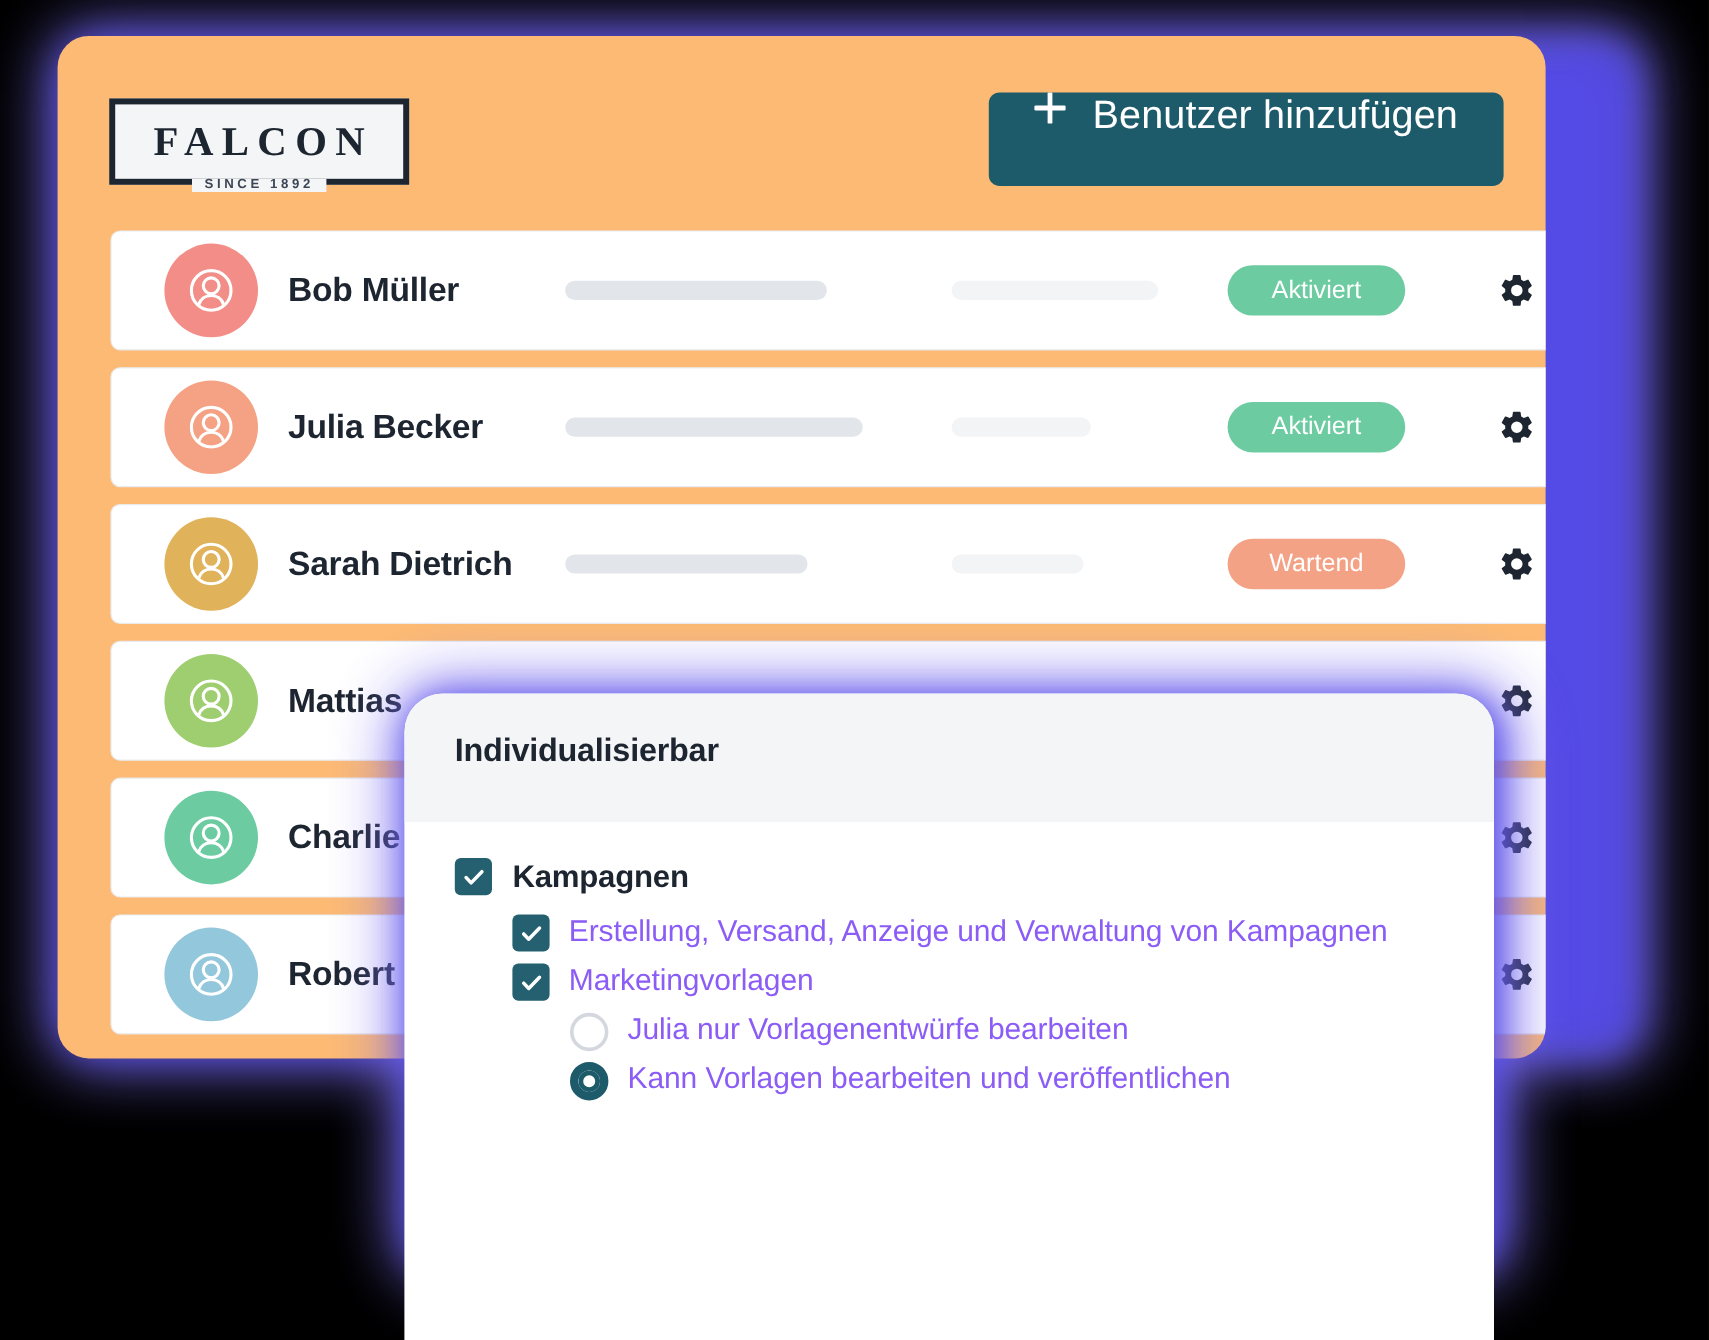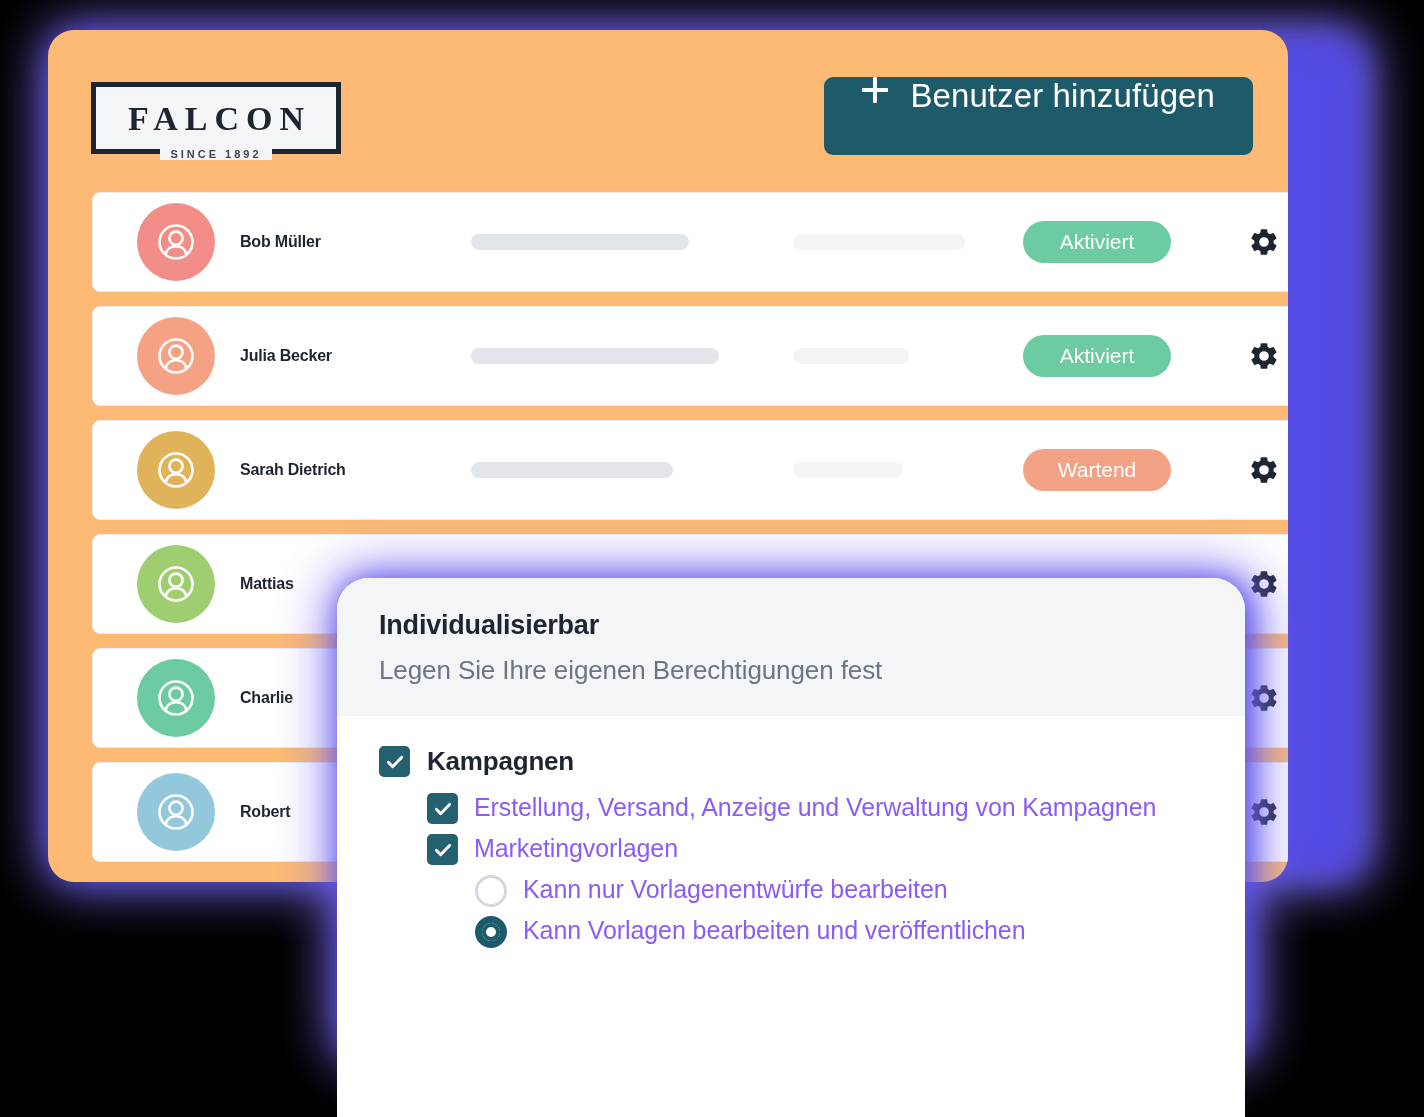--- a/index.html
+++ b/index.html
@@ -184,21 +184,21 @@
     border-radius: 50%;
     margin-left: 44px;
     flex: none;
     display: flex;
     align-items: center;
     justify-content: center;
   }
   .avatar svg { display: block; }
   .user-name {
     margin-left: 25px;
-    font-size: 16px;
+    font-size: 28px;
     font-weight: 700;
     color: #1d2530;
     white-space: nowrap;
     flex: none;
     letter-spacing: -.2px;
   }
   .bar {
     position: absolute;
     height: 16px;
     border-radius: 8px;
@@ -452,21 +452,20 @@
     </div>
 
 </div>
 
 <div class="glow-modal"></div>
 <div class="glow-modal2"></div>
 
 <div class="modal">
   <div class="modal-head">
     <p class="modal-title">Individualisierbar</p>
-    <p class="modal-sub">Legen Sie Ihre eigenen Berechtigungen fest</p>
   </div>
   <div class="modal-body" id="modal-body">
       <div class="opt-row">
         <div class="cb">
           <svg width="20" height="20" viewBox="0 0 20 20" fill="none">
             <path d="M3.4 10.3l4.2 4.4L16.6 5.4" stroke="#fff" stroke-width="2.9" stroke-linecap="round" stroke-linejoin="round"></path>
           </svg>
         </div>
         <span class="lbl-strong">Kampagnen</span>
       </div>
@@ -481,20 +480,20 @@
       <div class="opt-row indent-1">
         <div class="cb">
           <svg width="20" height="20" viewBox="0 0 20 20" fill="none">
             <path d="M3.4 10.3l4.2 4.4L16.6 5.4" stroke="#fff" stroke-width="2.9" stroke-linecap="round" stroke-linejoin="round"></path>
           </svg>
         </div>
         <span class="lbl">Marketingvorlagen</span>
       </div>
       <div class="opt-row indent-2">
         <div class="radio off"></div>
-        <span class="lbl">Kann nur Vorlagenentwürfe bearbeiten</span>
+        <span class="lbl">Julia nur Vorlagenentwürfe bearbeiten</span>
       </div>
       <div class="opt-row indent-2">
         <div class="radio on"></div>
         <span class="lbl">Kann Vorlagen bearbeiten und veröffentlichen</span>
       </div>
     </div>
 </div>
 
 </body></html>

